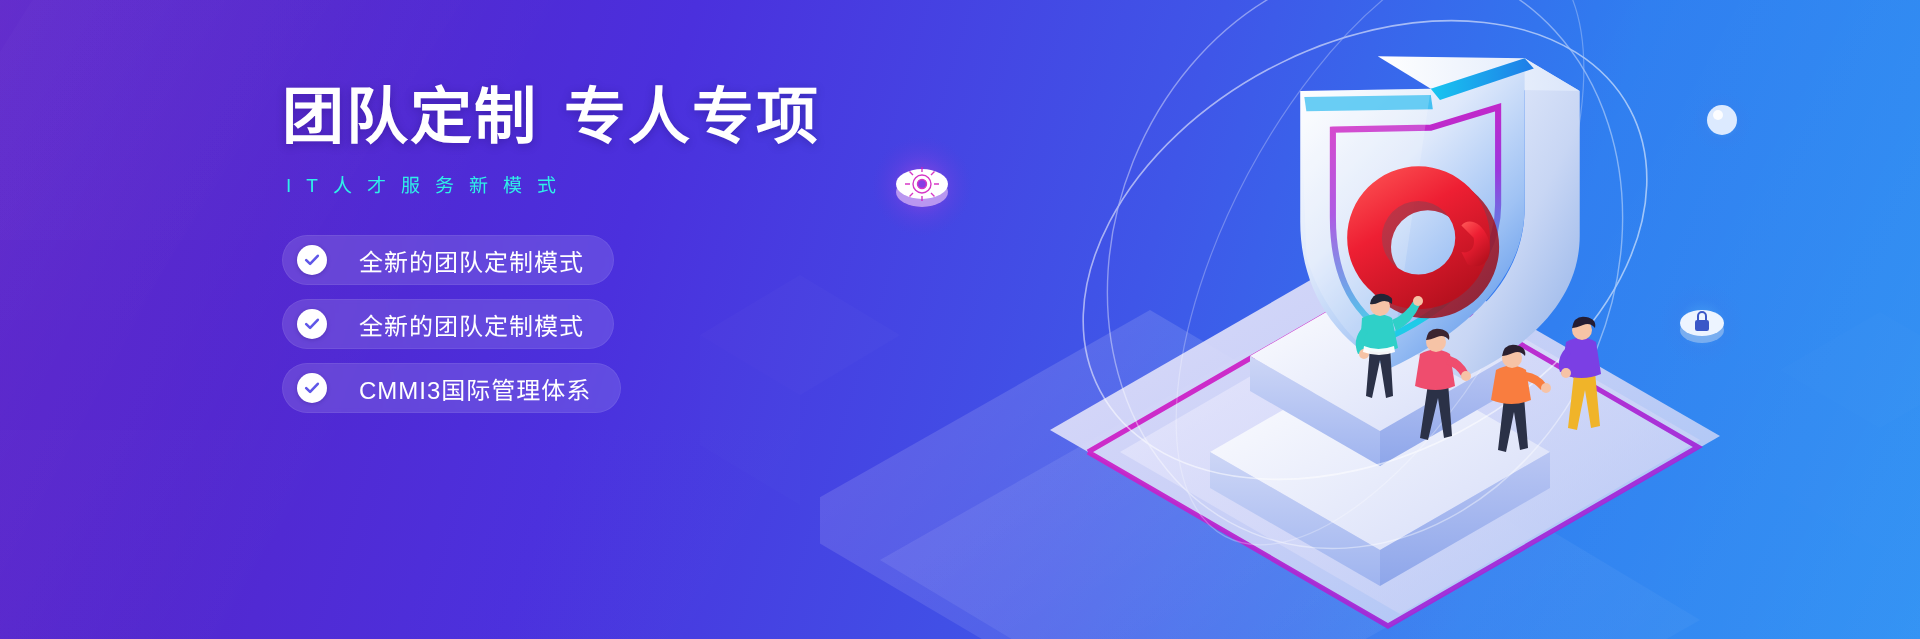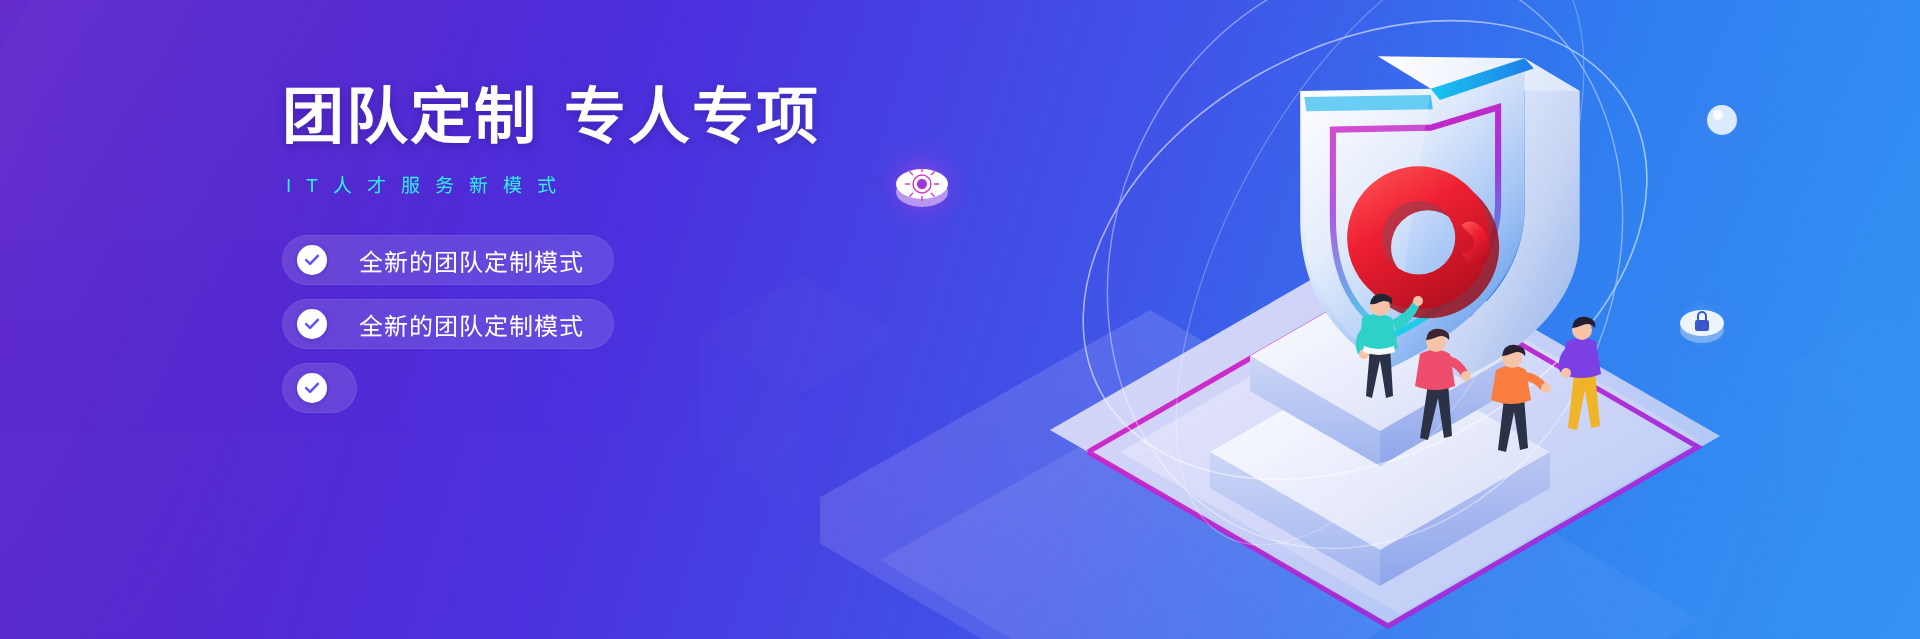--- a/index.html
+++ b/index.html
@@ -109,20 +109,21 @@
         </span>
         <span class="ptext">全新的团队定制模式</span>
       </div>
 
       <div class="pill">
         <span class="check">
           <svg width="18" height="18" viewBox="0 0 18 18" aria-hidden="true">
             <path d="M3.2 9.1 L7.1 12.9 L14.8 4.8" fill="none" stroke="#5f57e8" stroke-width="2.6" stroke-linecap="round" stroke-linejoin="round"></path>
           </svg>
         </span>
+        <span class="ptext">CMMI3国际管理体系</span>
       </div>
 
     </div>
   </div>
 
   <div class="art">
     <svg viewBox="0 0 1100 639" preserveAspectRatio="xMidYMid meet" aria-hidden="true">
       <defs>
         <linearGradient id="gPlateTop" x1="0" y1="0" x2="1" y2="1">
           <stop offset="0%" stop-color="#e9e6fb"></stop>

